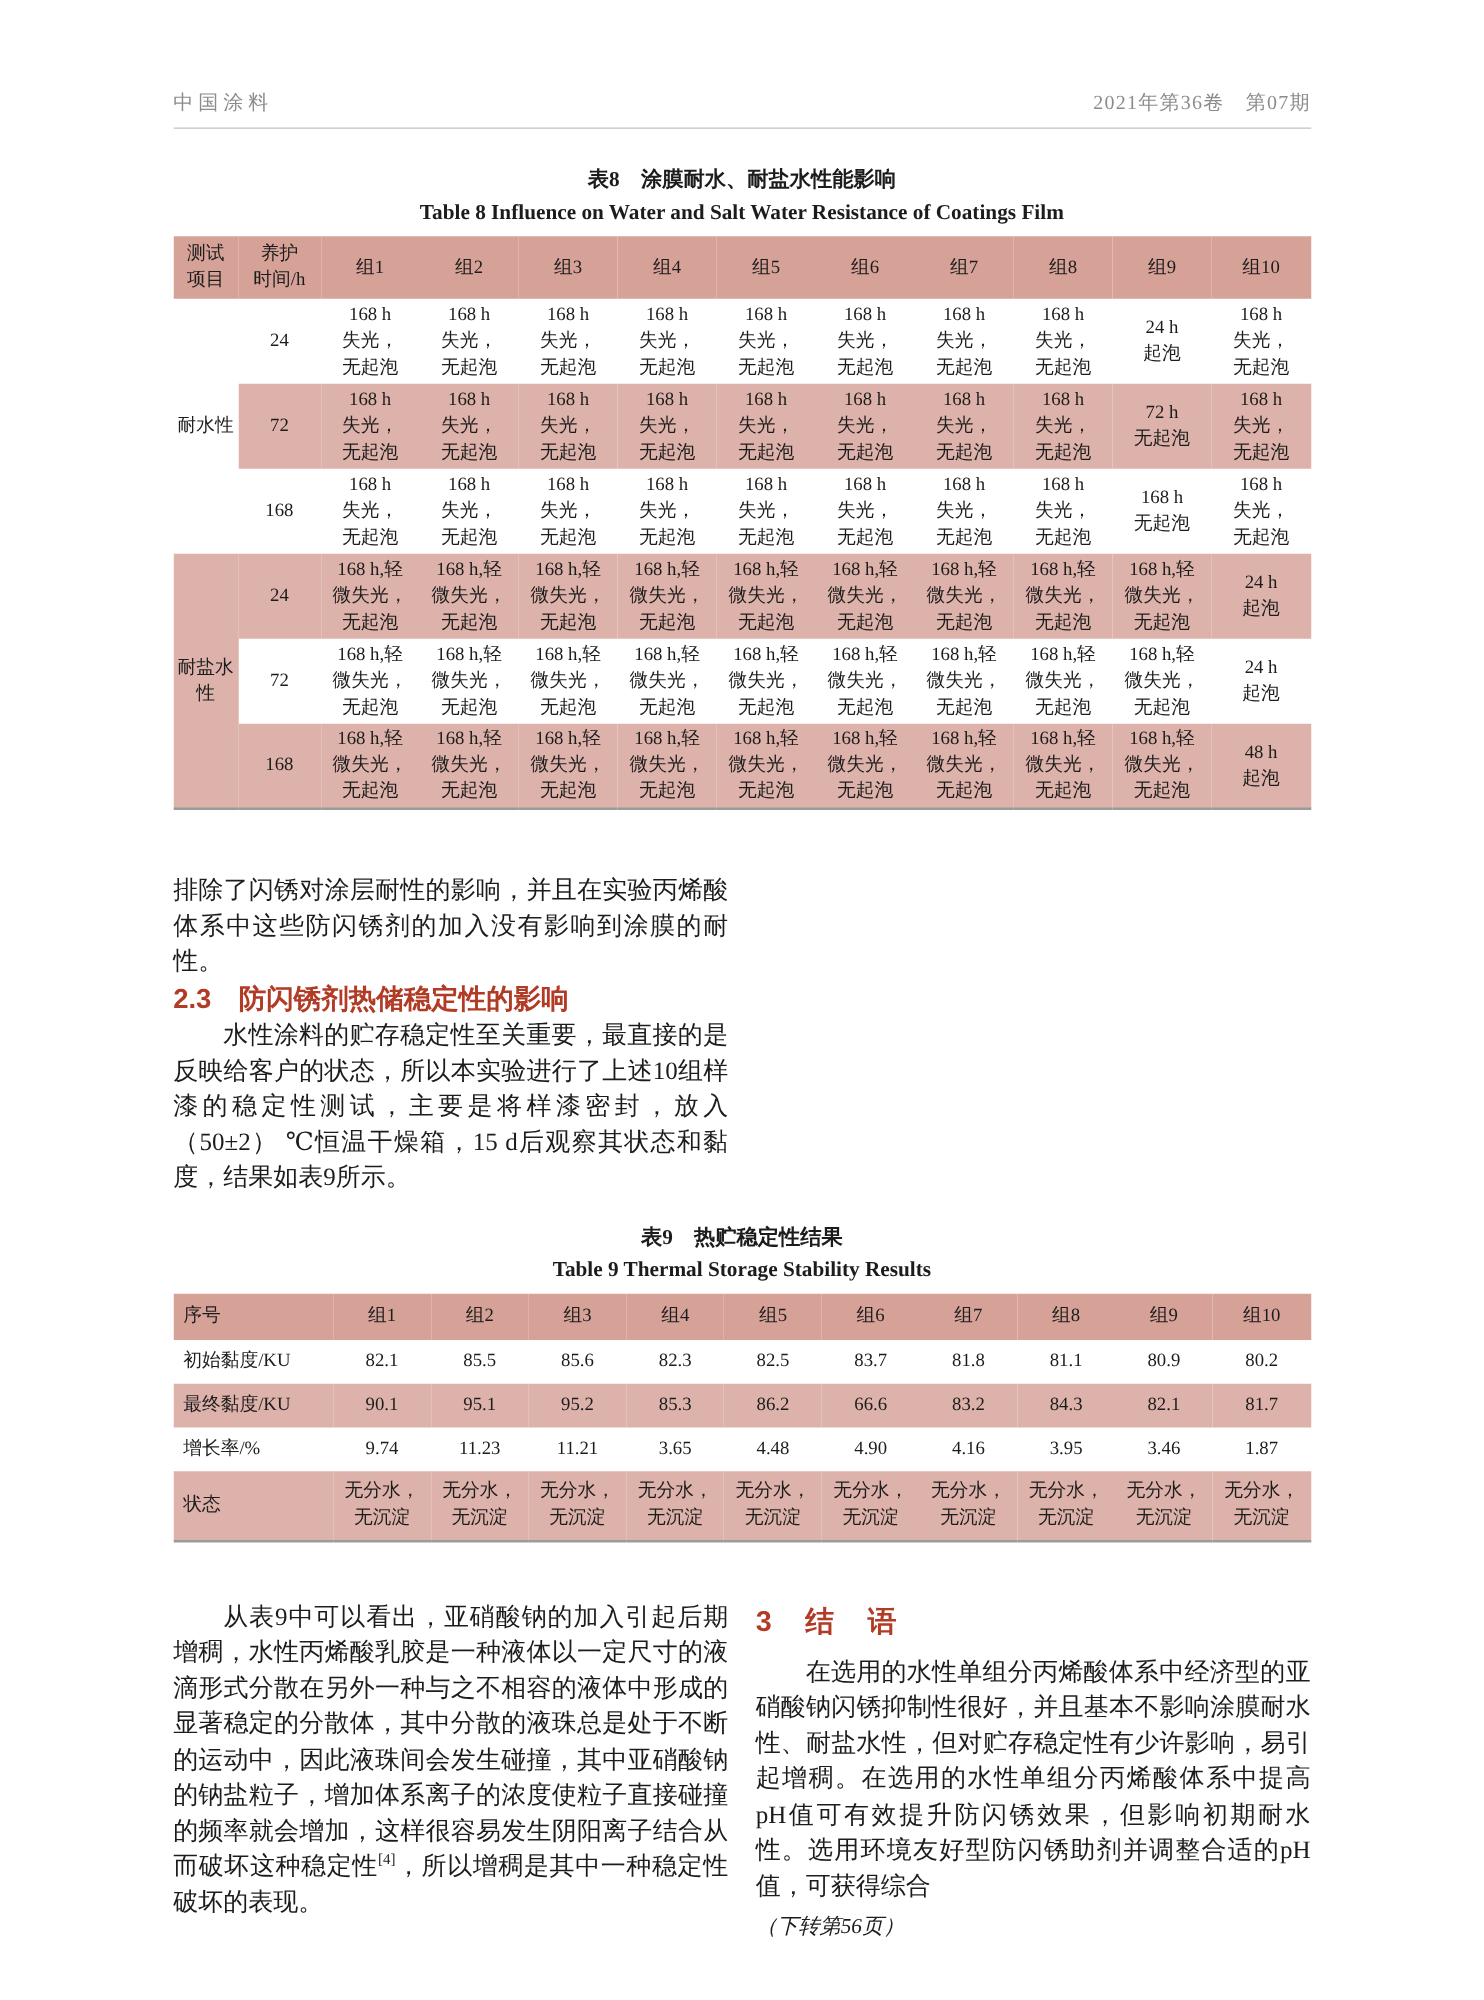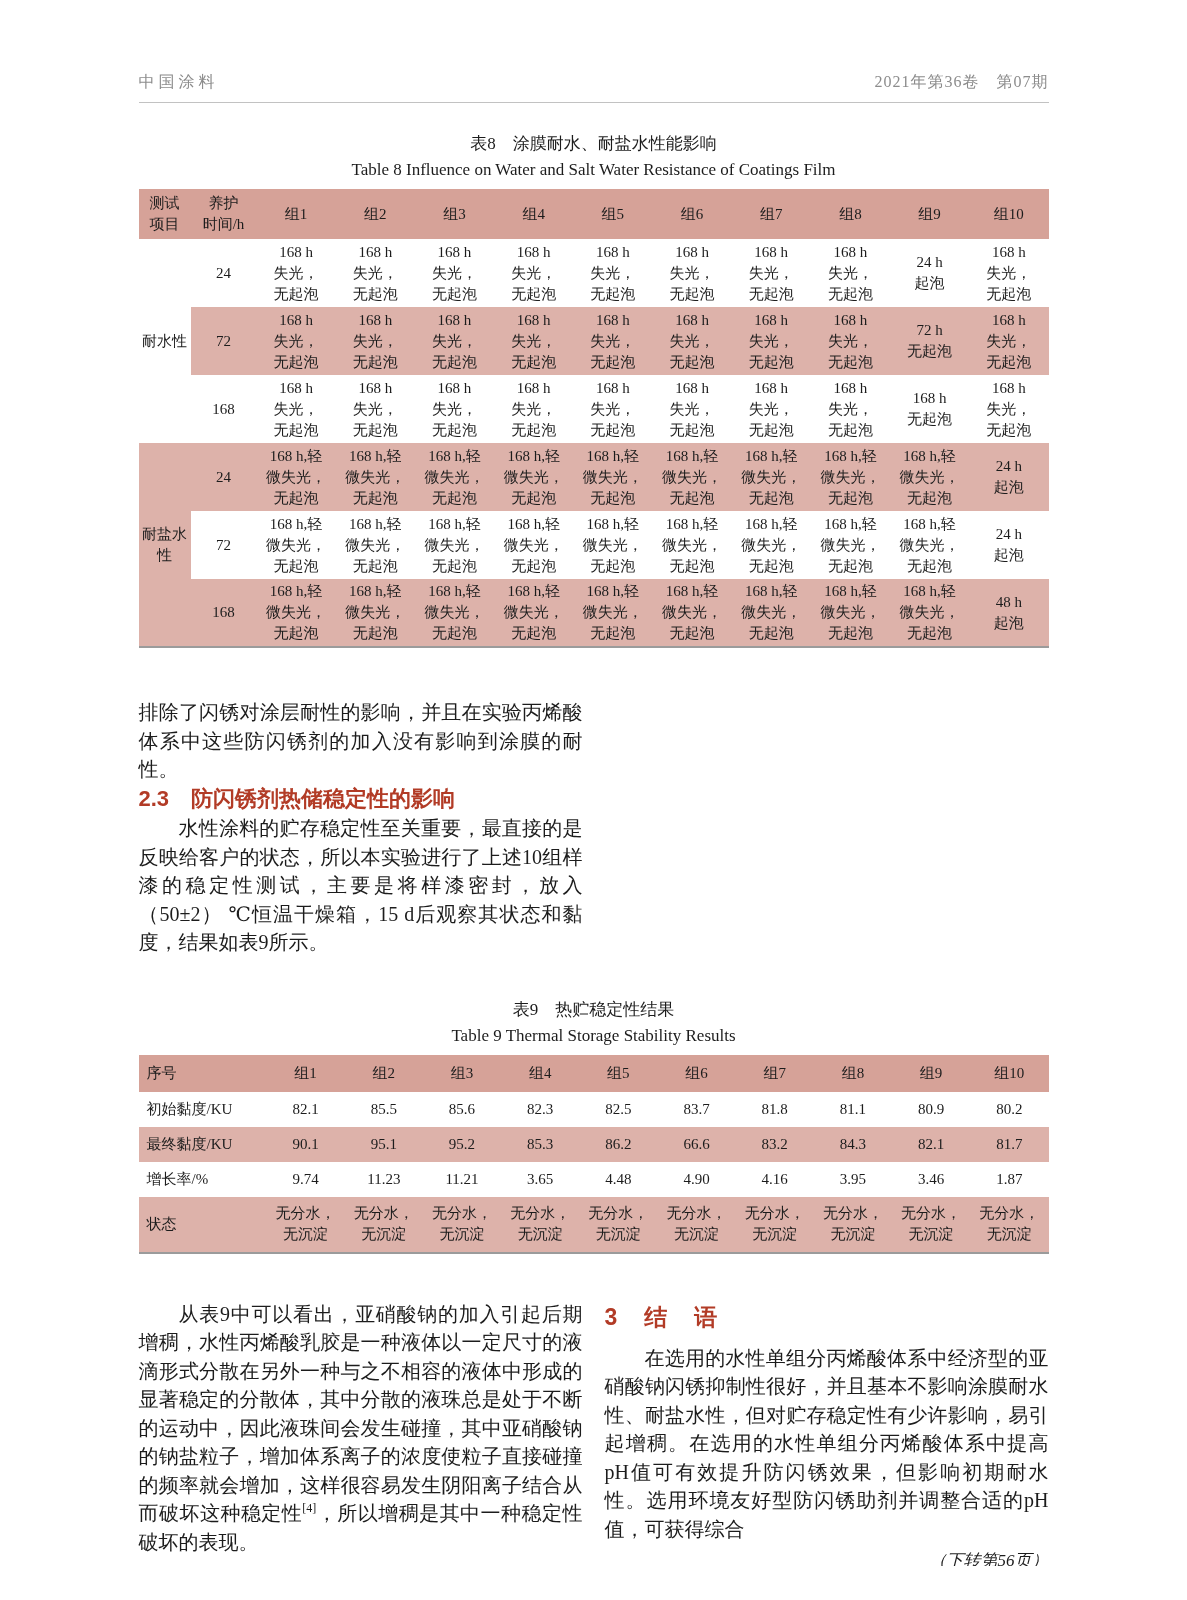--- a/index.html
+++ b/index.html
@@ -21,21 +21,21 @@
 
   
   .page-header{
     padding-top:72px;display:flex;justify-content:space-between;align-items:flex-end;
     font-size:16px;color:var(--gray);letter-spacing:4px;
     border-bottom:1px solid #c2c2c2;padding-bottom:9px;
   }
   .page-header .issue{letter-spacing:1px;}
 
   
-  .tbl-caption{margin-top:28px;text-align:center;font-weight:normal;}
+  .tbl-caption{margin-top:28px;text-align:center;font-weight:bold;}
   .tbl-caption .zh{font-size:17px;line-height:26px;}
   .tbl-caption .en{font-size:17px;line-height:26px;}
 
   table{border-collapse:collapse;width:100%;table-layout:fixed;margin-top:6px;}
   td,th{
     text-align:center;vertical-align:middle;white-space:pre-line;
     font-size:15px;line-height:21px;font-weight:normal;padding:2px 1px;
   }
   thead th{background:var(--head-pink);}
   tr.stripe td{background:var(--stripe-pink);}
@@ -59,21 +59,21 @@
   sup{font-size:12px;line-height:0;}
 
   .h-sub{
     font-family:"Liberation Sans","DejaVu Sans",sans-serif;font-weight:bold;
     color:var(--red);font-size:22px;line-height:28.5px;margin:1px 0 1px 0;text-align:left;
   }
   .h-main{
     font-family:"Liberation Sans","DejaVu Sans",sans-serif;font-weight:bold;
     color:var(--red);font-size:23px;line-height:30px;margin:2px 0 12px 0;text-align:left;letter-spacing:2px;
   }
-  .continued{text-align:right;font-size:17px;padding-top:4px;font-style:italic;}
+  .continued{font-size:17px;padding-top:4px;font-style:italic;}
 </style>
 </head>
 <body>
 
 <div class="page">
   <div class="content">
 
     <div class="page-header">
       <span>中国涂料</span>
       <span class="issue">2021年第36卷　第07期</span>
@@ -308,21 +308,21 @@
     </table>
 
     <div class="two-col mid-text">
       <div class="col">
         <p>排除了闪锈对涂层耐性的影响，并且在实验丙烯酸体系中这些防闪锈剂的加入没有影响到涂膜的耐性。</p>
         <h3 class="h-sub">2.3　防闪锈剂热储稳定性的影响</h3>
         <p class="indent">水性涂料的贮存稳定性至关重要，最直接的是反映给客户的状态，所以本实验进行了上述10组样漆的稳定性测试，主要是将样漆密封，放入（50±2） ℃恒温干燥箱，15 d后观察其状态和黏度，结果如表9所示。</p>
       </div>
     </div>
 
-    <div class="tbl-caption" style="margin-top:40px;">
+    <div class="tbl-caption" style="margin-top:20px;">
       <div class="zh">表9　热贮稳定性结果</div>
       <div class="en">Table 9  Thermal Storage Stability Results</div>
     </div>
 
     <table id="table9">
       <colgroup>
         <col style="width:128px">
         <col span="10" style="width:78.2px">
       </colgroup>
       <thead>

